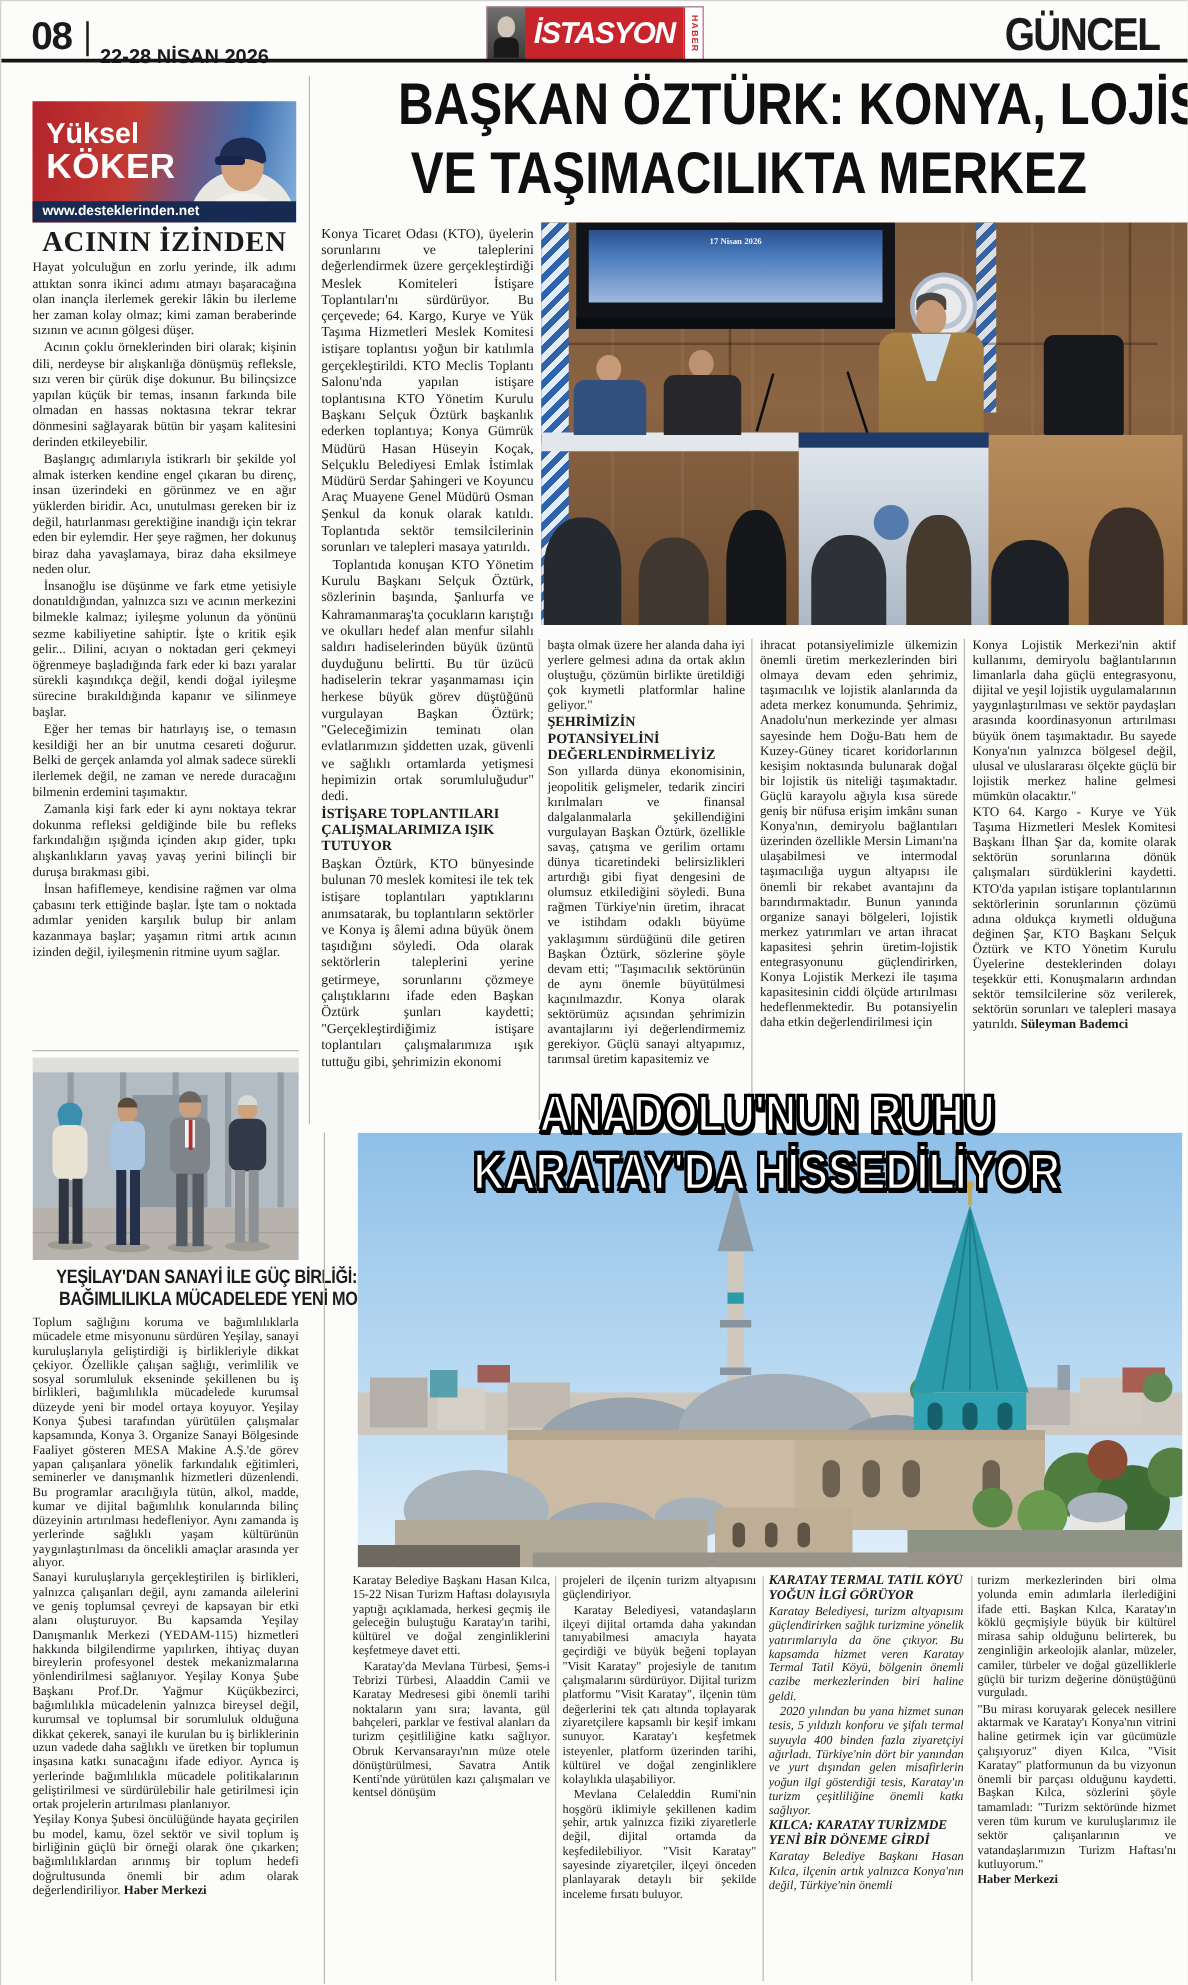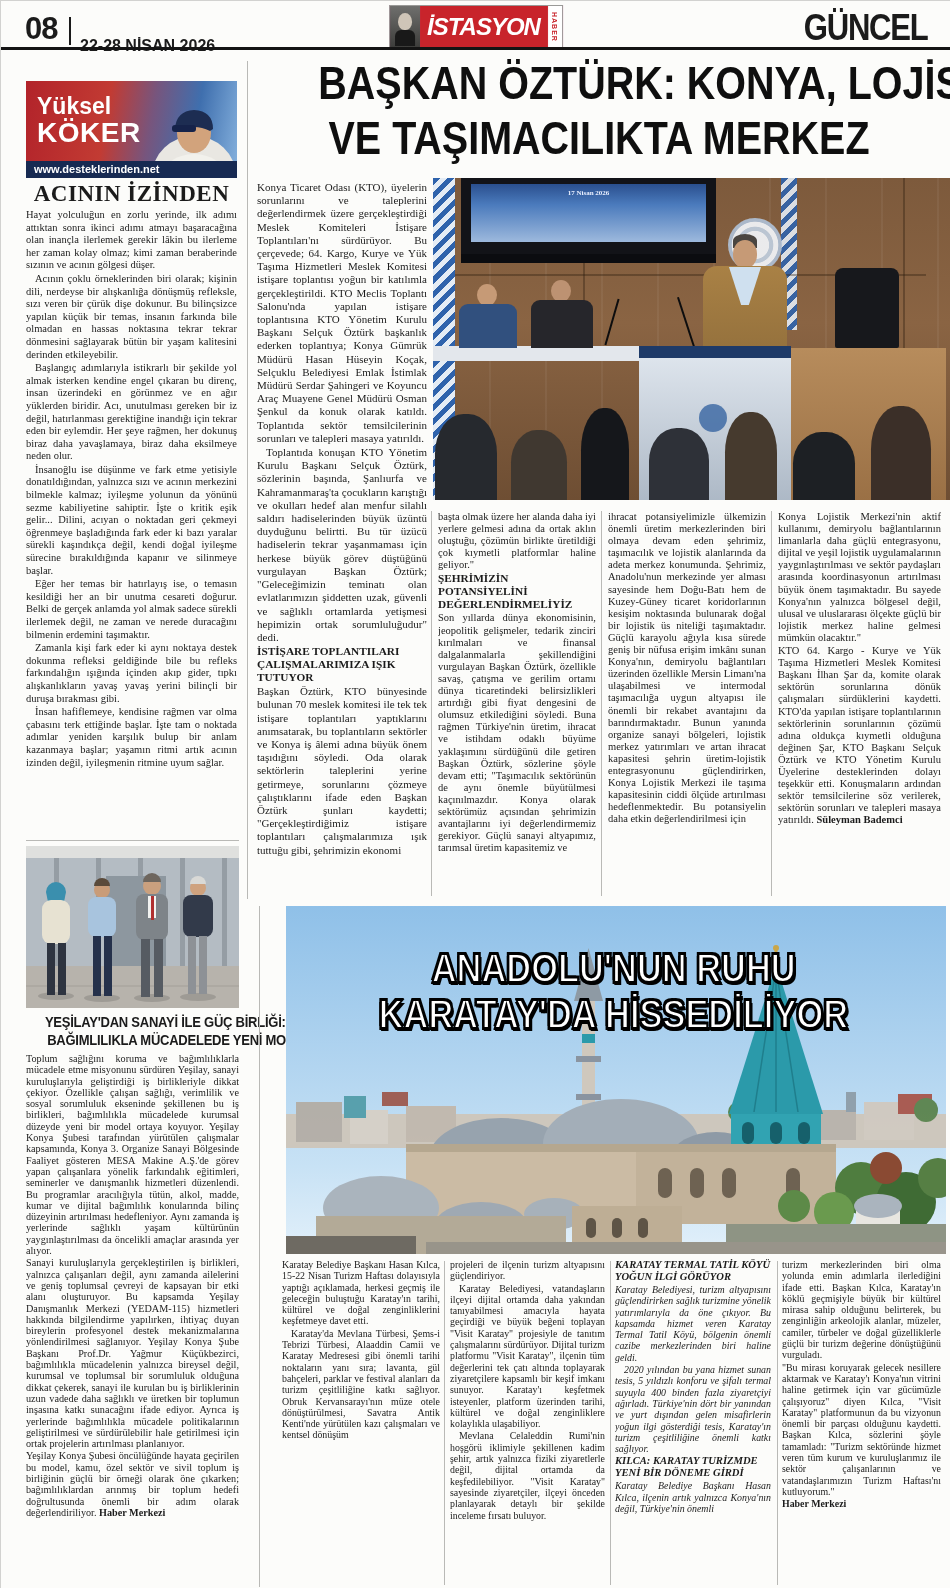--- a/index.html
+++ b/index.html
@@ -62,21 +62,21 @@
   .podium-em{position:absolute;left:266px;top:226px;width:28px;height:28px;border-radius:50%;background:#2e5d9e;opacity:.75;}
   .chair{position:absolute;left:402px;top:90px;width:64px;height:80px;background:#17181c;border-radius:8px 8px 2px 2px;}
   .sidedesk{position:absolute;left:358px;top:170px;width:155px;height:152px;background:linear-gradient(180deg,#b78c5c,#9a7045);}
   .mtable{position:absolute;left:0;top:168px;width:206px;height:15px;background:#e3e7ec;}
   .man-h{position:absolute;width:20px;height:22px;border-radius:50%;background:#c69a76;}
   .man-b{position:absolute;border-radius:9px 9px 0 0;}
   .mic{position:absolute;width:2px;background:#0d0d0e;}
   .aud{position:absolute;bottom:0;border-radius:46% 46% 0 0;}
   
   #karatay-photo{left:285px;top:905px;width:660px;height:348px;overflow:hidden;}
-  #karatay-headline{left:285px;top:944px;width:655px;text-align:center;font-weight:900;font-size:41px;line-height:46px;
+  #karatay-headline{left:285px;top:867px;width:655px;text-align:center;font-weight:900;font-size:41px;line-height:46px;
      color:#fff;-webkit-text-stroke:2px #000;text-shadow:3px 3px 0 #000,-2px -2px 0 #000,2px -2px 0 #000,-2px 2px 0 #000,0 3px 0 #000;}
   .kar-col{top:1258px;height:328px;font-size:9.9px;line-height:11.3px;overflow:hidden;position:absolute;}
   #kar-col1{left:281px;width:158px;}
   #kar-col2{left:449px;width:155px;}
   #kar-col3{left:614px;width:156px;font-style:italic;}
   #kar-col4{left:781px;width:159px;}
   .kar-col .sub{font-size:10.6px;line-height:12px;}
   
   #yesilay-photo{left:25px;top:845px;width:213px;height:162px;overflow:hidden;}
   #yesilay-headline{left:21px;top:1012px;width:221px;text-align:center;font-weight:900;font-size:15.5px;line-height:18px;letter-spacing:-.3px;}
@@ -110,21 +110,21 @@
     <div id="author-last">KÖKER</div>
     <div id="author-site">www.desteklerinden.net</div>
   </div>
   <div class="abs" id="col-title">ACININ İZİNDEN</div>
   <div class="abs jtext" id="columnist-text">
     <p>Hayat yolculuğun en zorlu yerinde, ilk adımı attıktan sonra ikinci adımı atmayı başaracağına olan inançla ilerlemek gerekir lâkin bu ilerleme her zaman kolay olmaz; kimi zaman beraberinde sızının ve acının gölgesi düşer.</p>
     <p class="ind">Acının çoklu örneklerinden biri olarak; kişinin dili, nerdeyse bir alışkanlığa dönüşmüş refleksle, sızı veren bir çürük dişe dokunur. Bu bilinçsizce yapılan küçük bir temas, insanın farkında bile olmadan en hassas noktasına tekrar tekrar dönmesini sağlayarak bütün bir yaşam kalitesini derinden etkileyebilir.</p>
     <p class="ind">Başlangıç adımlarıyla istikrarlı bir şekilde yol almak isterken kendine engel çıkaran bu direnç, insan üzerindeki en görünmez ve en ağır yüklerden biridir. Acı, unutulması gereken bir iz değil, hatırlanması gerektiğine inandığı için tekrar eden bir eylemdir. Her şeye rağmen, her dokunuş biraz daha yavaşlamaya, biraz daha eksilmeye neden olur.</p>
     <p class="ind">İnsanoğlu ise düşünme ve fark etme yetisiyle donatıldığından, yalnızca sızı ve acının merkezini bilmekle kalmaz; iyileşme yolunun da yönünü sezme kabiliyetine sahiptir. İşte o kritik eşik gelir... Dilini, acıyan o noktadan geri çekmeyi öğrenmeye başladığında fark eder ki bazı yaralar sürekli kaşındıkça değil, kendi doğal iyileşme sürecine bırakıldığında kapanır ve silinmeye başlar.</p>
     <p class="ind">Eğer her temas bir hatırlayış ise, o temasın kesildiği her an bir unutma cesareti doğurur. Belki de gerçek anlamda yol almak sadece sürekli ilerlemek değil, ne zaman ve nerede duracağını bilmenin erdemini taşımaktır.</p>
-    <p class="ind">Zamanla kişi fark eder ki aynı noktaya destek dokunma refleksi geldiğinde bile bu refleks farkındalığın ışığında içinden akıp gider, tıpkı alışkanlıkların yavaş yavaş yerini bilinçli bir duruşa bırakması gibi.</p>
+    <p class="ind">Zamanla kişi fark eder ki aynı noktaya tekrar dokunma refleksi geldiğinde bile bu refleks farkındalığın ışığında içinden akıp gider, tıpkı alışkanlıkların yavaş yavaş yerini bilinçli bir duruşa bırakması gibi.</p>
     <p class="ind">İnsan hafiflemeye, kendisine rağmen var olma çabasını terk ettiğinde başlar. İşte tam o noktada adımlar yeniden karşılık bulup bir anlam kazanmaya başlar; yaşamın ritmi artık acının izinden değil, iyileşmenin ritmine uyum sağlar.</p>
   </div>
 
   <div class="vrule" style="left:246px;top:60px;height:838px;"></div>
 
   <div class="abs sans" id="kto-headline">
     <div><span class="cond">BAŞKAN ÖZTÜRK: KONYA, LOJİSTİK</span></div>
     <div><span class="cond">VE TAŞIMACILIKTA MERKEZ</span></div>
   </div>
 

